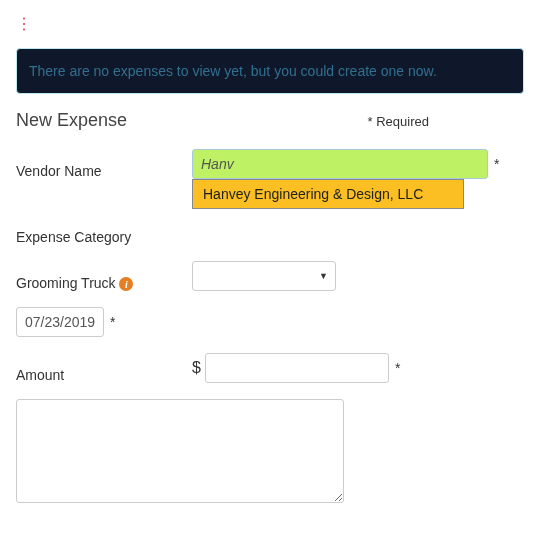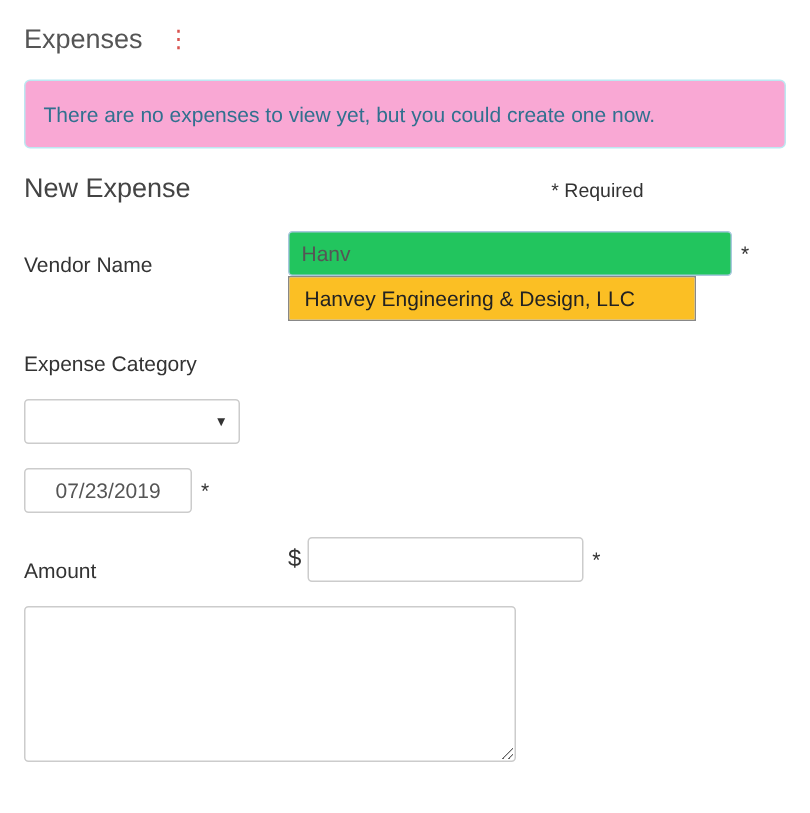--- a/index.html
+++ b/index.html
@@ -21,21 +21,21 @@
       font-weight: 500;
       color: #555;
     }
     .menu-icon {
       color: #d9534f;
       font-size: 16px;
       cursor: pointer;
       line-height: 1;
     }
     .alert-info {
-      background-color: #f9a8d4;
+      background-color: #0f172a;
       border: 1px solid #bce8f1;
       color: #31708f;
       padding: 14px 12px;
       border-radius: 4px;
       margin-bottom: 16px;
       font-size: 14px;
     }
     .section-header {
       display: flex;
       justify-content: space-between;
@@ -76,22 +76,23 @@
       width: 296px;
       height: 30px;
       padding: 5px 8px;
       border: 1px solid #ccc;
       border-radius: 3px;
       font-size: 14px;
       color: #555;
       background: #fff;
     }
     .text-input.highlight {
-      background: #22c55e;
+      background: #bef264;
       border-color: #a8c8dd;
+      font-style: italic;
     }
     .asterisk {
       margin-left: 6px;
       color: #333;
     }
     .autocomplete-dropdown {
       position: absolute;
       top: 30px;
       left: 0;
       width: 272px;
@@ -127,23 +128,23 @@
     .select-arrow {
       position: absolute;
       right: 8px;
       top: 50%;
       transform: translateY(-50%);
       font-size: 9px;
       pointer-events: none;
       color: #333;
     }
     .date-input {
-      width: 112px;
-      height: 30px;
-      padding: 5px 20px;
+      width: 88px;
+      height: 30px;
+      padding: 5px 8px;
       border: 1px solid #ccc;
       border-radius: 3px;
       font-size: 14px;
       color: #555;
     }
     .amount-prefix {
       font-size: 16px;
       margin-right: 4px;
       color: #333;
     }
@@ -177,21 +178,20 @@
       font-size: 10px;
       font-weight: bold;
       font-style: italic;
       font-family: Georgia, serif;
     }
   </style>
 </head>
 <body>
 
 <div class="page-header">
-  <span class="page-title">Expenses</span>
   <span class="menu-icon">⋮</span>
 </div>
 
 <div class="alert-info">
   <span>There are no expenses to view yet, but you could create one now.</span>
 </div>
 
 <div class="section-header">
   <span class="section-title">New Expense</span>
   <span class="required-note">* Required</span>
@@ -207,20 +207,24 @@
     </div>
   </div>
 </div>
 
 <div class="form-row">
   <div class="form-label">Expense Category</div>
   <div class="form-control-wrap"></div>
 </div>
 
 <div class="form-row">
+  <div class="form-label">
+    <span>Grooming Truck</span>
+    <span class="info-circle">i</span>
+  </div>
   <div class="form-control-wrap">
     <div class="select-wrap">
       <select class="select-input">
         <option></option>
       </select>
       <span class="select-arrow">▼</span>
     </div>
   </div>
 </div>
 

